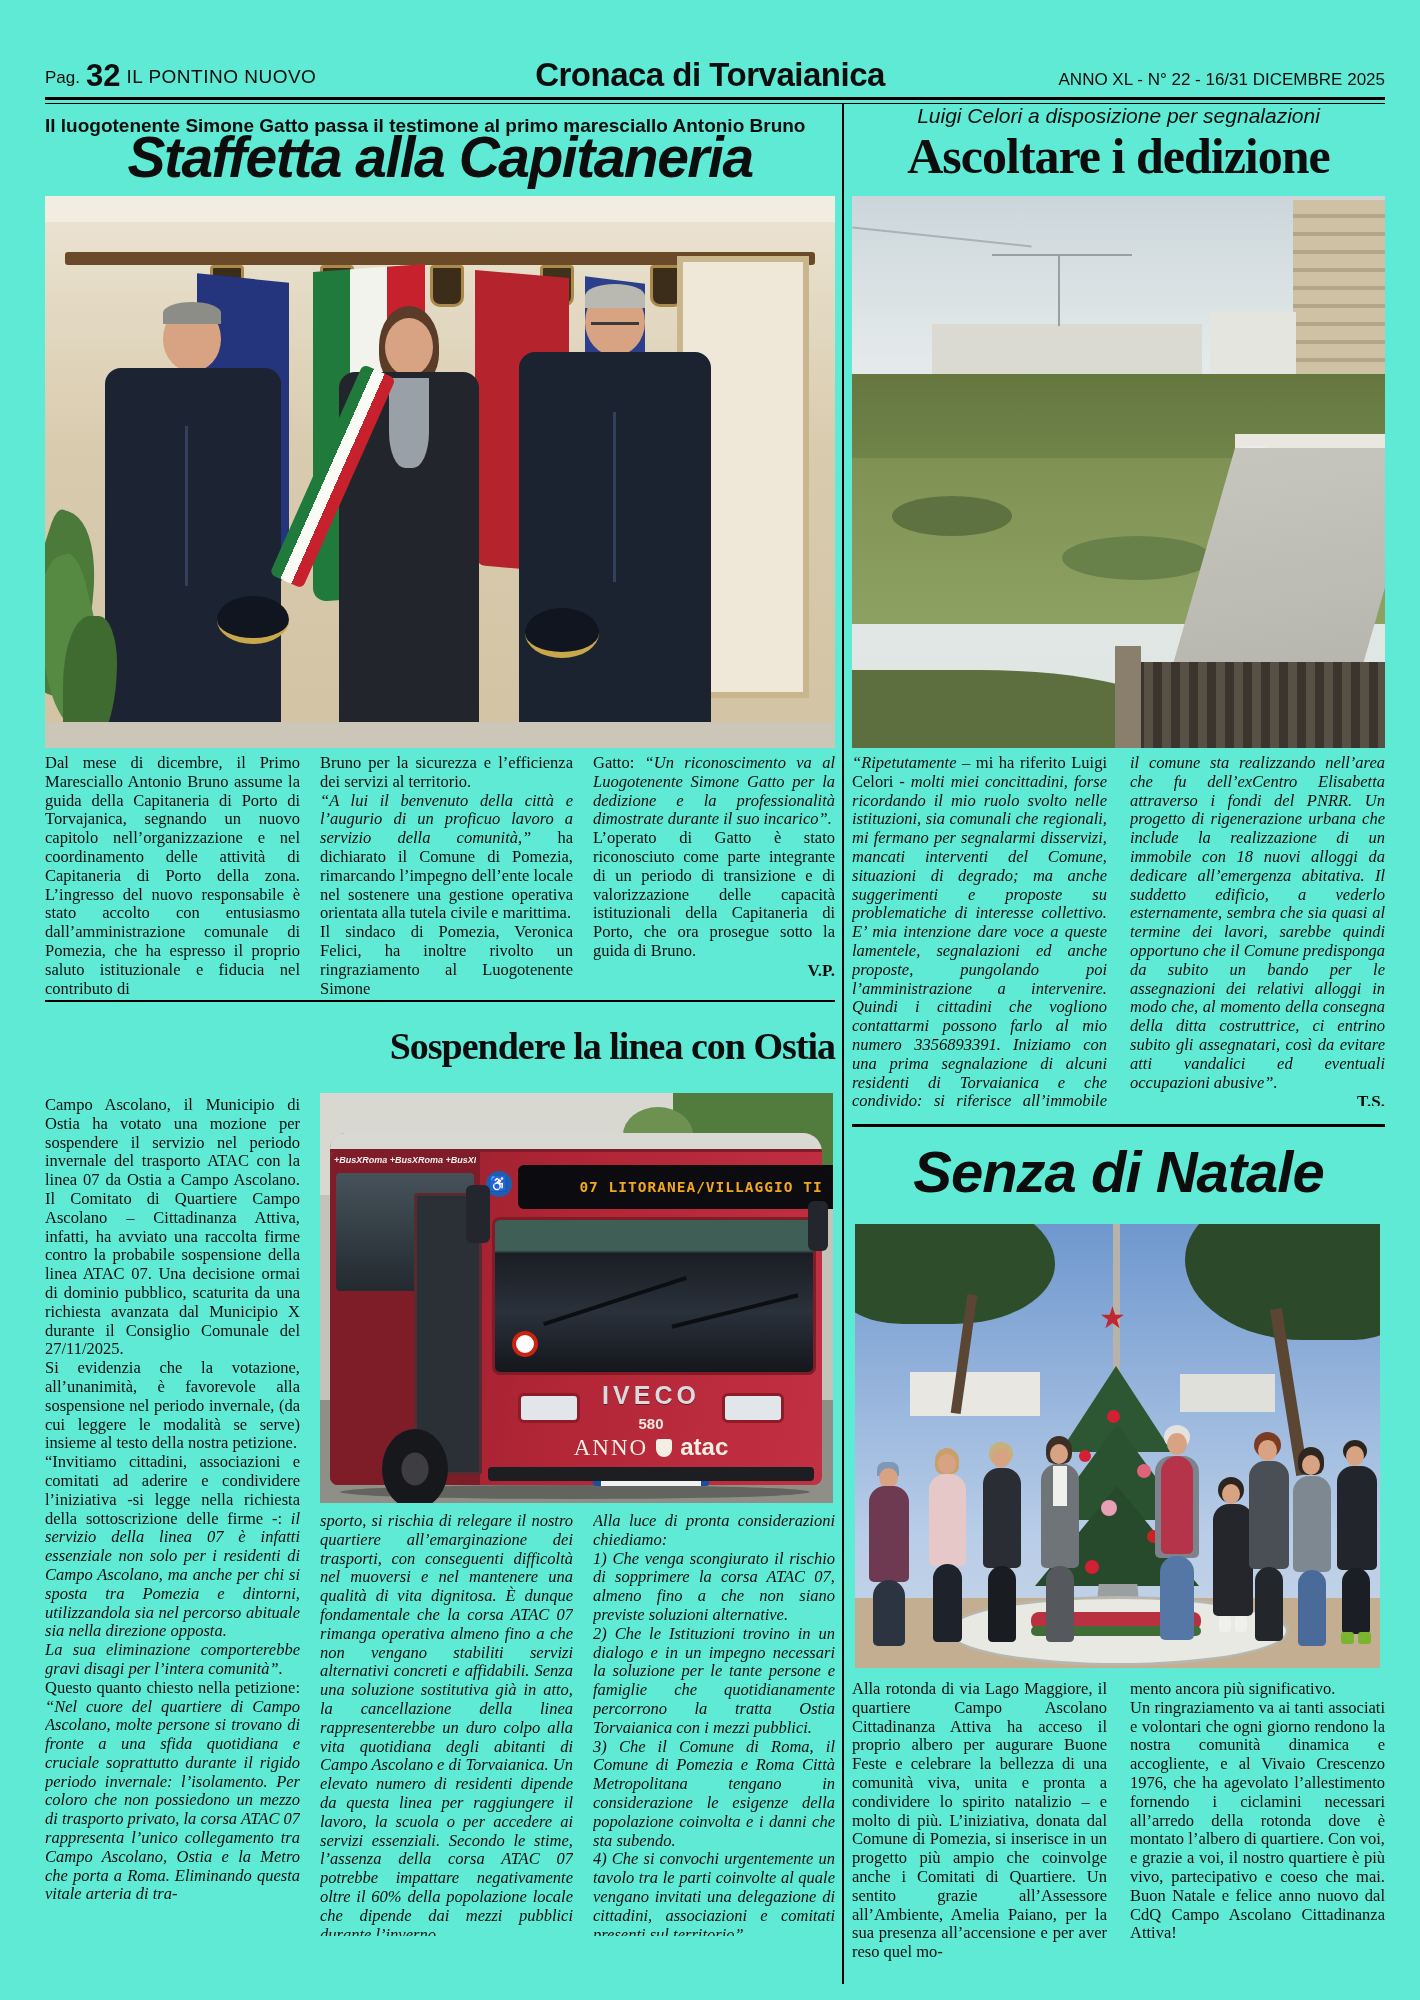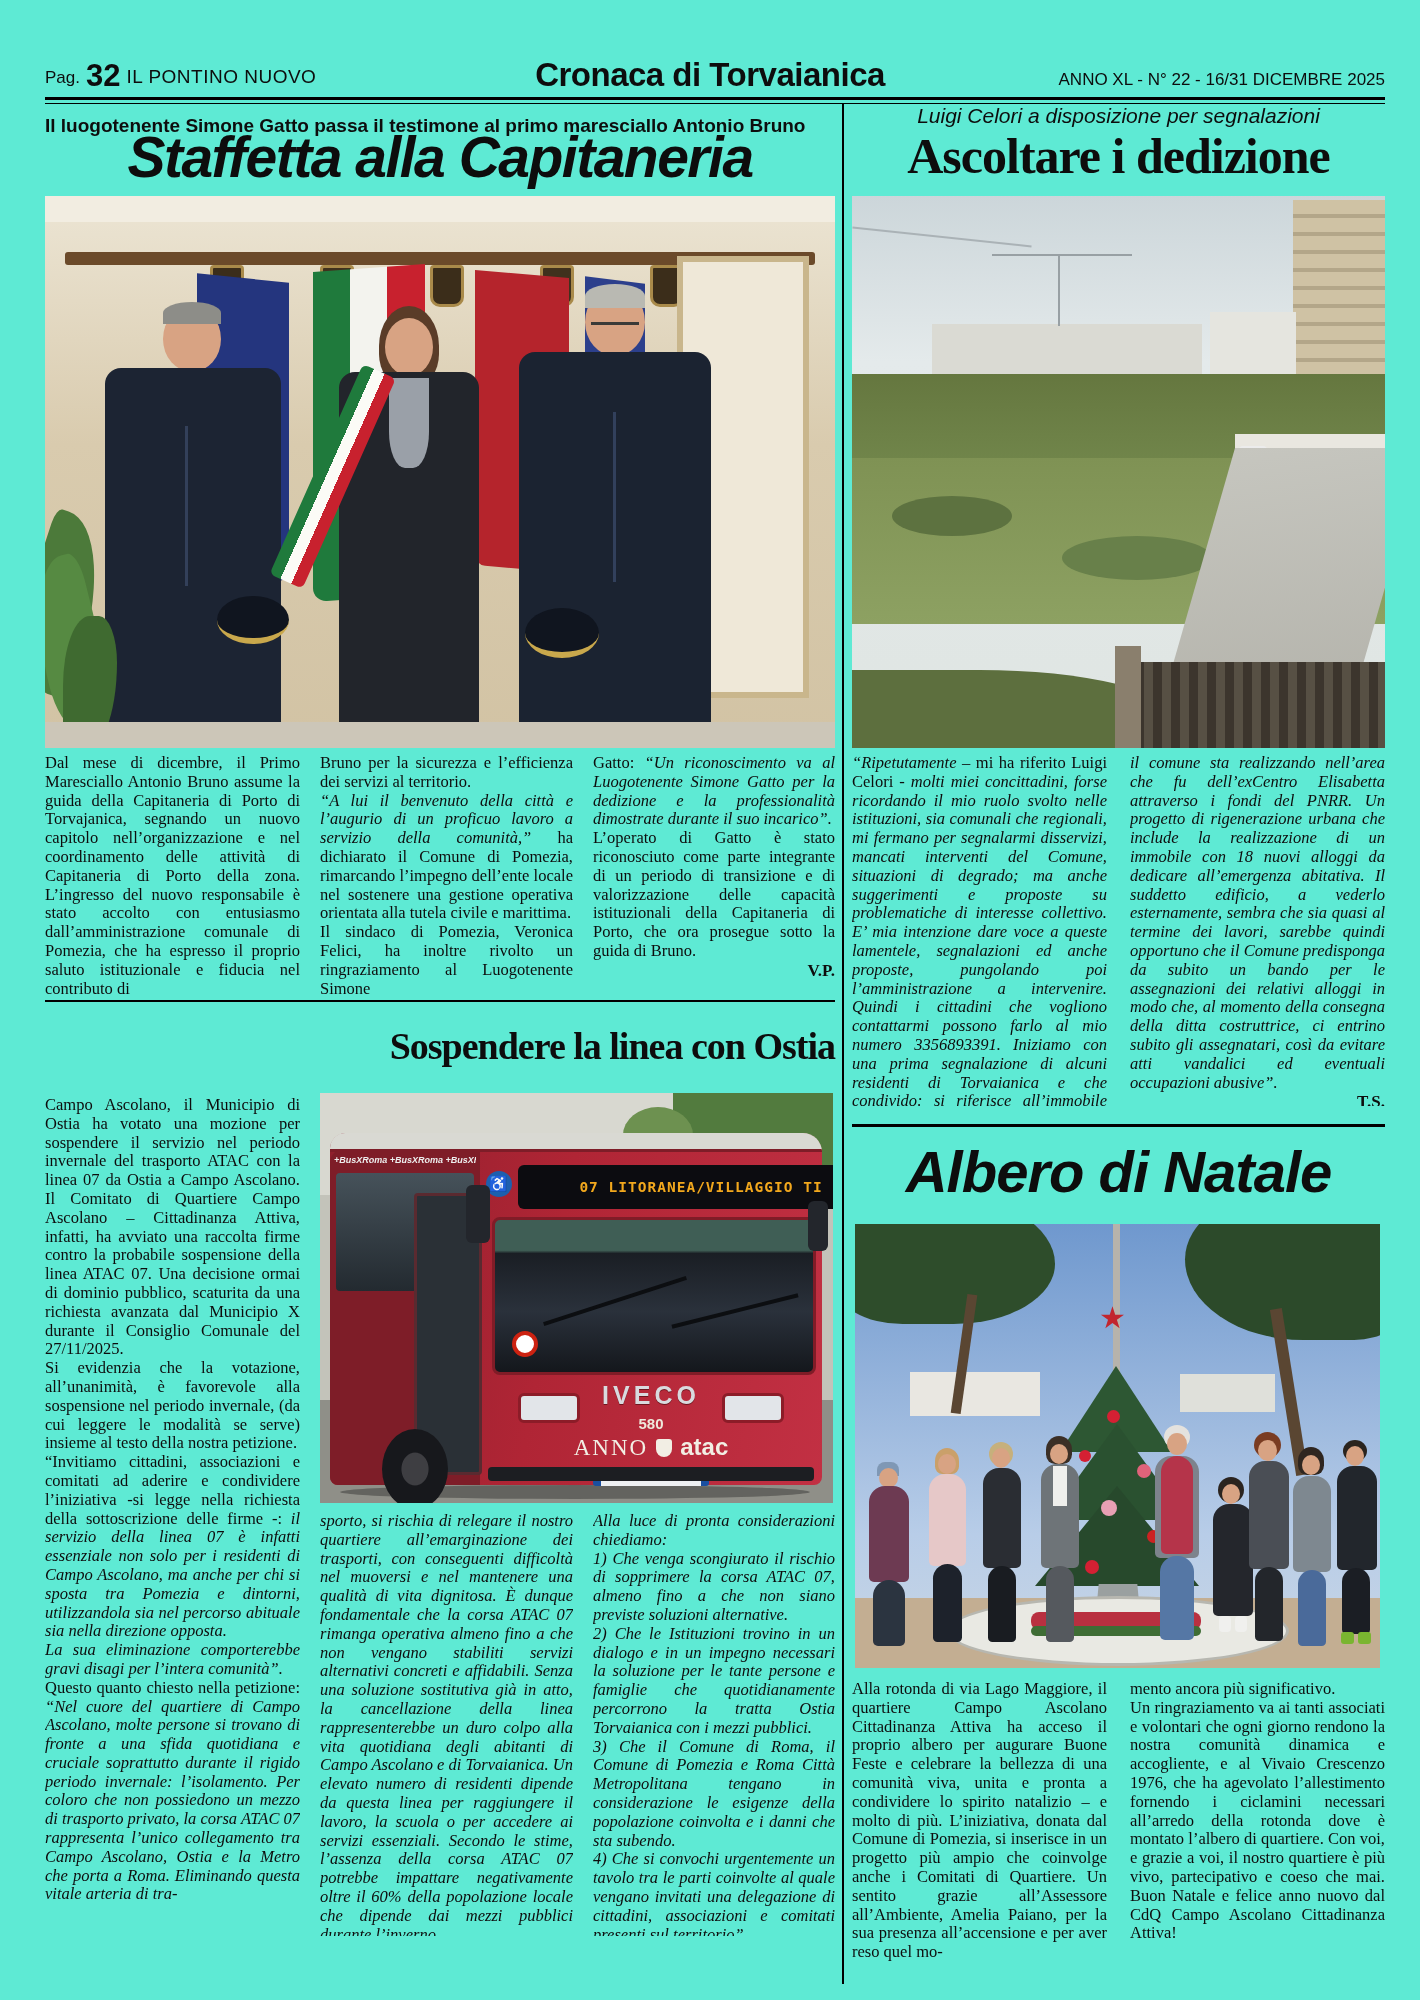--- a/index.html
+++ b/index.html
@@ -219,21 +219,21 @@
     <div>
         <p class="para"><span class="it">Alla luce di pronta considerazioni chiediamo:</span></p>
         <p class="para"><span class="it">1) Che venga scongiurato il rischio di sopprimere la corsa ATAC 07, almeno fino a che non siano previste soluzioni alternative.</span></p>
         <p class="para"><span class="it">2) Che le Istituzioni trovino in un dialogo e in un impegno necessari la soluzione per le tante persone e famiglie che quotidianamente percorrono la tratta Ostia Torvaianica con i mezzi pubblici.</span></p>
         <p class="para"><span class="it">3) Che il Comune di Roma, il Comune di Pomezia e Roma Città Metropolitana tengano in considerazione le esigenze della popolazione coinvolta e i danni che sta subendo.</span></p>
         <p class="para"><span class="it">4) Che si convochi urgentemente un tavolo tra le parti coinvolte al quale vengano invitati una delegazione di cittadini, associazioni e comitati presenti sul territorio”.</span></p>
       </div>
 
   </div>
 
-  <div class="h-albero">Albero di Natale</div>
+  <div class="h-albero">Senza di Natale</div>
 
   <div class="photo" style="left:855px;top:1224px;width:525px;height:444px;">
     <div class="abs" style="inset:0;background:linear-gradient(#6f98ce,#b8cde8 70%,#c9d6e4);"></div>
     <div class="abs" style="left:0;bottom:0;right:0;height:70px;background:#c3ae92;"></div>
     <div class="abs" style="left:55px;top:148px;width:130px;height:44px;background:#e9e7e1;"></div>
     <div class="abs" style="left:325px;top:150px;width:95px;height:38px;background:#dfe0da;"></div>
 
     <div class="abs" style="left:-20px;top:-30px;width:220px;height:130px;background:#2e4d2b;border-radius:30% 70% 60% 40%;"></div>
     <div class="abs" style="left:104px;top:70px;width:10px;height:120px;background:#5a4632;transform:rotate(8deg);"></div>
     <div class="abs" style="left:330px;top:-34px;width:220px;height:150px;background:#2c4a2a;border-radius:60% 40% 30% 70%;"></div>

